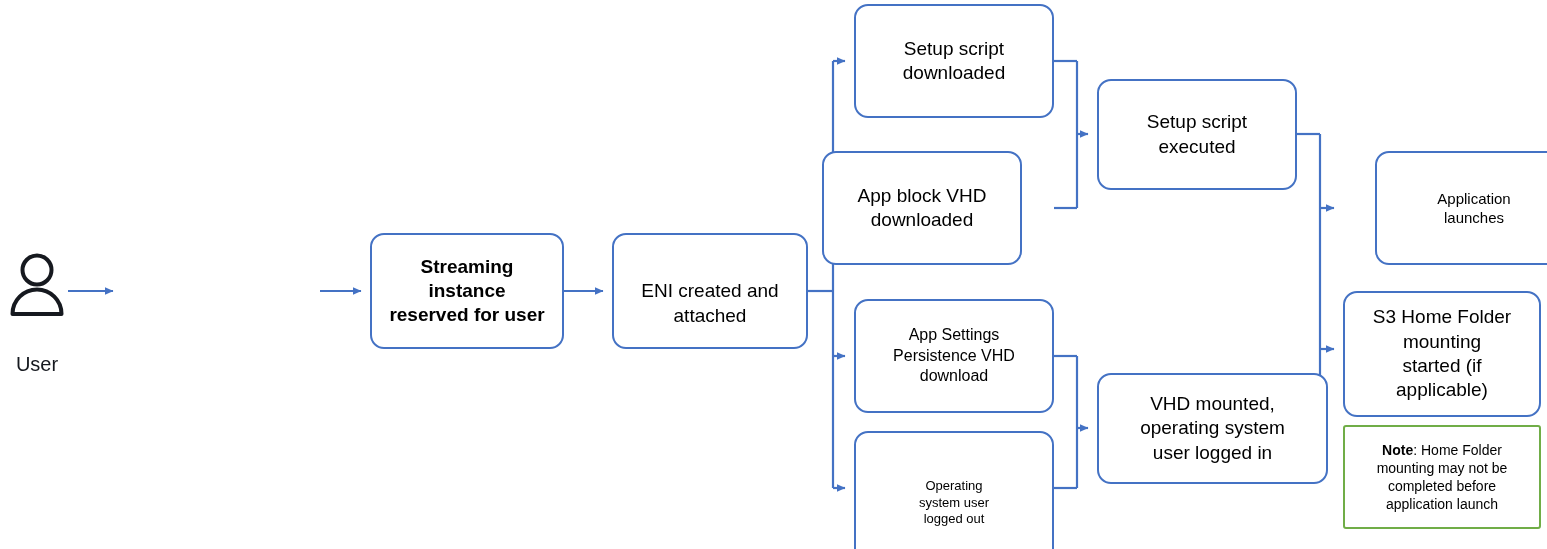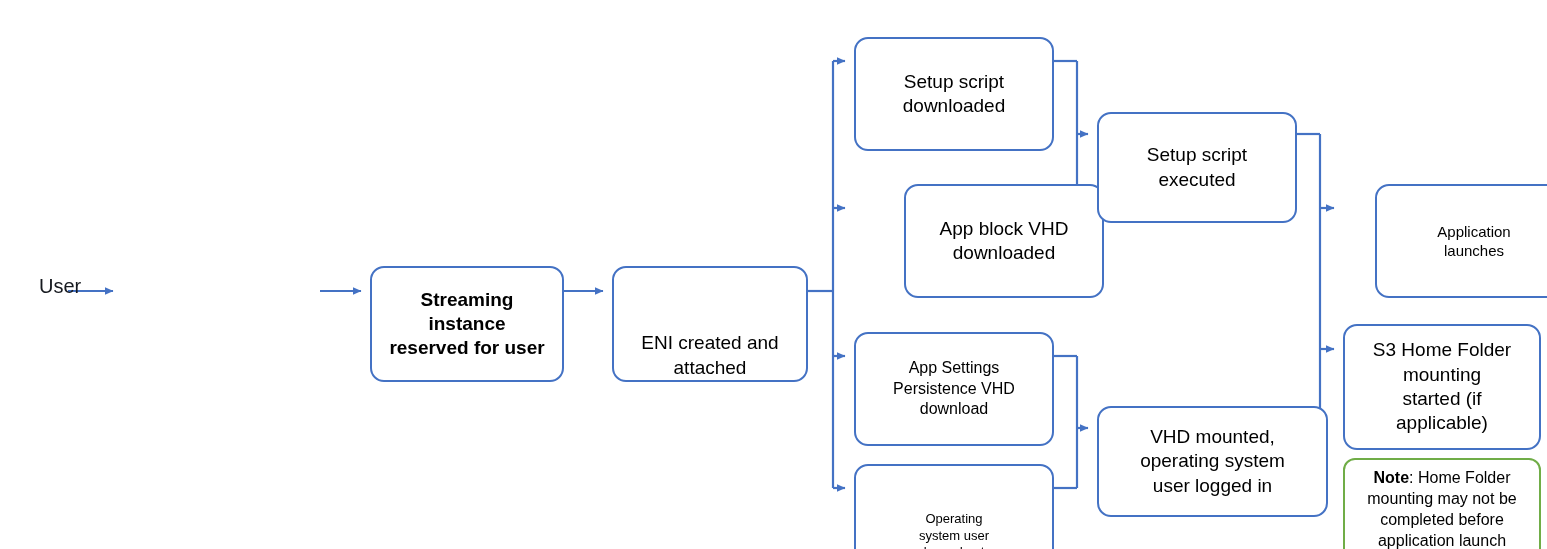--- a/index.html
+++ b/index.html
@@ -28,43 +28,42 @@
     box-sizing: border-box;
     border: 2px solid #4472C4;
     border-radius: 14px;
     background: #ffffff;
     display: flex;
     align-items: center;
     justify-content: center;
     text-align: center;
     color: #000000;
     line-height: 1.28;
-    padding: 0 8px;
-    margin-top: 33px;
+    padding: 19px 8px;
   }
   .node-text {
     white-space: pre-line;
     display: block;
     width: 100%;
   }
   .node.note {
     border-color: #70AD47;
     border-width: 2px;
-    border-radius: 12px;
-    font-size: 16px;
+    border-radius: 3px;
+    font-size: 14px;
     line-height: 1.3;
     text-align: center;
   }
   .note-lead {
     font-weight: bold;
   }
   .actor {
     position: absolute;
     display: flex;
-    flex-direction: row;
+    flex-direction: column;
     align-items: center;
     gap: 33px;
   }
   .actor-label {
     color: #16191F;
     font-size: 20px;
     margin-top: 2px;
   }
 </style>
 </head>
@@ -129,21 +128,21 @@
   <div class="node" style="left:612px; top:233px; width:196px; height:116px; font-size:19px;align-items:flex-end;">
     <span class="node-text">ENI created and
 attached</span>
   </div>
 
   <div class="node" style="left:854px; top:4px; width:200px; height:114px; font-size:19px;">
     <span class="node-text">Setup script
 downloaded</span>
   </div>
 
-  <div class="node" style="left:904px; top:151px; width:200px; height:114px; font-size:19px;">
+  <div class="node" style="left:822px; top:151px; width:200px; height:114px; font-size:19px;">
     <span class="node-text">App block VHD
 downloaded</span>
   </div>
 
   <div class="node" style="left:854px; top:299px; width:200px; height:114px; font-size:16px;">
     <span class="node-text">App Settings
 Persistence VHD
 download</span>
   </div>
 

